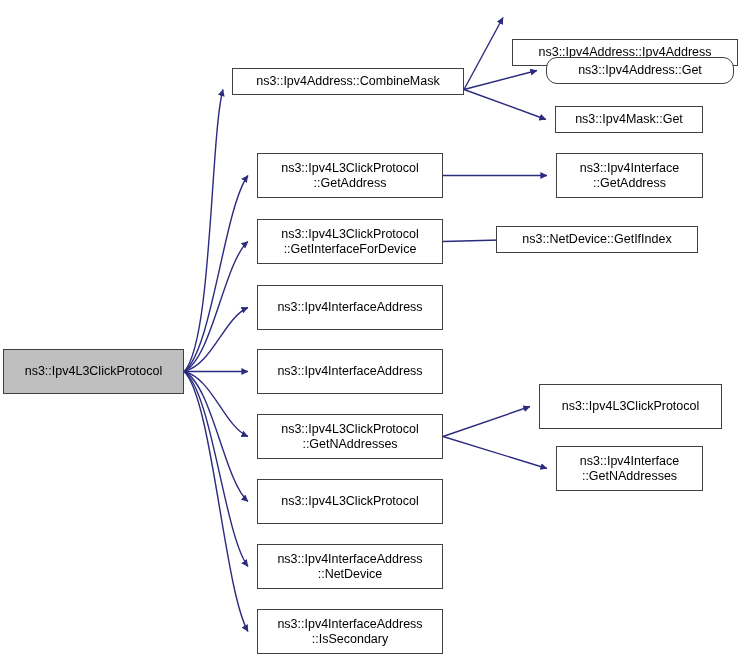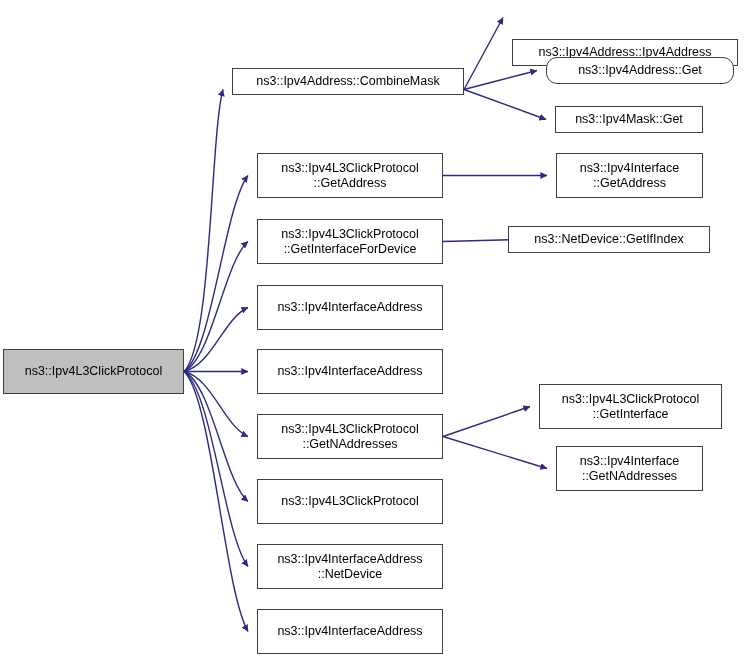--- a/index.html
+++ b/index.html
@@ -77,21 +77,21 @@
     </svg>
 <div class="node root" style="left: 3px; top: 349px; width: 181px; height: 45px;"><span class="label"><span class="label">ns3::Ipv4L3ClickProtocol</span></span></div>
     <div class="node" style="left: 232px; top: 68px; width: 232px; height: 27px;"><span class="label">ns3::Ipv4Address::CombineMask</span></div>
     <div class="node" style="left: 257px; top: 153px; width: 186px; height: 45px;"><span class="label"><span class="label">ns3::Ipv4L3ClickProtocol</span><span class="label">::GetAddress</span></span></div>
     <div class="node" style="left: 257px; top: 219px; width: 186px; height: 45px;"><span class="label"><span class="label">ns3::Ipv4L3ClickProtocol</span><span class="label">::GetInterfaceForDevice</span></span></div>
     <div class="node" style="left: 257px; top: 285px; width: 186px; height: 45px;"><span class="label"><span class="label">ns3::Ipv4InterfaceAddress</span></span></div>
     <div class="node" style="left: 257px; top: 349px; width: 186px; height: 45px;"><span class="label"><span class="label">ns3::Ipv4InterfaceAddress</span></span></div>
     <div class="node" style="left: 257px; top: 414px; width: 186px; height: 45px;"><span class="label"><span class="label">ns3::Ipv4L3ClickProtocol</span><span class="label">::GetNAddresses</span></span></div>
     <div class="node" style="left: 257px; top: 479px; width: 186px; height: 45px;"><span class="label"><span class="label">ns3::Ipv4L3ClickProtocol</span></span></div>
     <div class="node" style="left: 257px; top: 544px; width: 186px; height: 45px;"><span class="label"><span class="label">ns3::Ipv4InterfaceAddress</span><span class="label">::NetDevice</span></span></div>
-    <div class="node" style="left: 257px; top: 609px; width: 186px; height: 45px;"><span class="label"><span class="label">ns3::Ipv4InterfaceAddress</span></span></div>
+    <div class="node" style="left: 257px; top: 609px; width: 186px; height: 45px;"><span class="label"><span class="label">ns3::Ipv4InterfaceAddress</span><span class="label">::IsSecondary</span></span></div>
     <div class="node" style="left: 512px; top: 4px; width: 226px; height: 27px; margin-top: 35px;"><span class="label">ns3::Ipv4Address::Ipv4Address</span></div>
     <div class="node" style="left: 546px; top: 57px; width: 188px; height: 27px; border-radius: 11px;"><span class="label">ns3::Ipv4Address::Get</span></div>
     <div class="node" style="left: 555px; top: 106px; width: 148px; height: 27px; align-items: center;"><span class="label">ns3::Ipv4Mask::Get</span></div>
     <div class="node" style="left: 556px; top: 153px; width: 147px; height: 45px;"><span class="label"><span class="label">ns3::Ipv4Interface</span><span class="label">::GetAddress</span></span></div>
-    <div class="node" style="left: 508px; top: 226px; width: 202px; height: 27px;"><span class="label">ns3::NetDevice::GetIfIndex</span></div>
-    <div class="node" style="left: 539px; top: 384px; width: 183px; height: 45px;"><span class="label"><span class="label">ns3::Ipv4L3ClickProtocol</span><span class="label">::GetInterface</span></span></div>
+    <div class="node" style="left: 496px; top: 226px; width: 202px; height: 27px;"><span class="label">ns3::NetDevice::GetIfIndex</span></div>
+    <div class="node" style="left: 539px; top: 384px; width: 183px; height: 45px;"><span class="label"><span class="label">ns3::Ipv4L3ClickProtocol</span></span></div>
     <div class="node" style="left: 556px; top: 446px; width: 147px; height: 45px;"><span class="label"><span class="label">ns3::Ipv4Interface</span><span class="label">::GetNAddresses</span></span></div>
   </div>
 
 </body></html>

